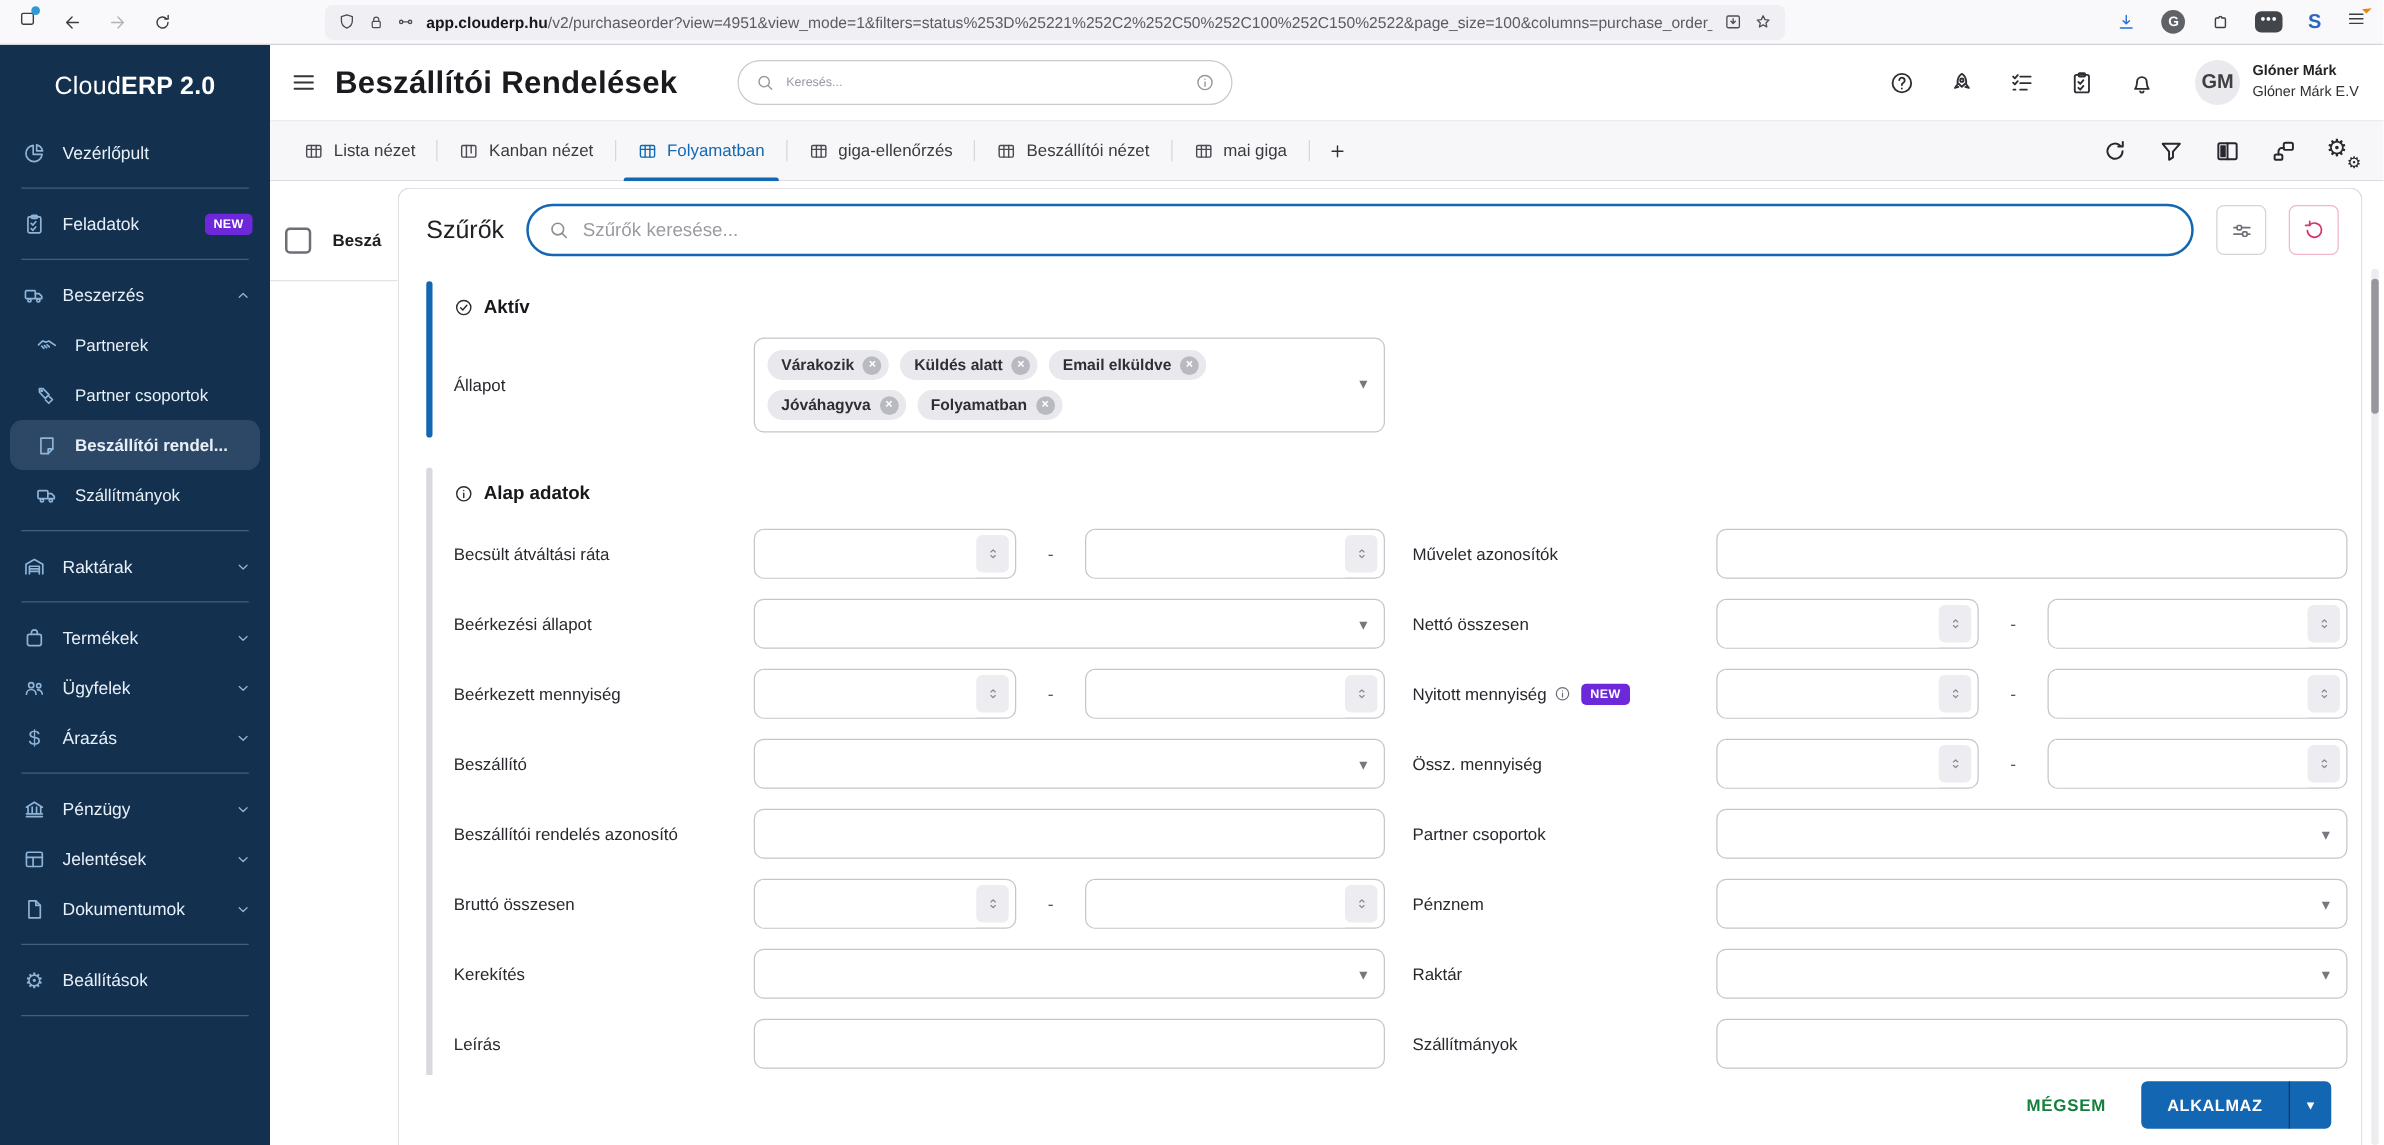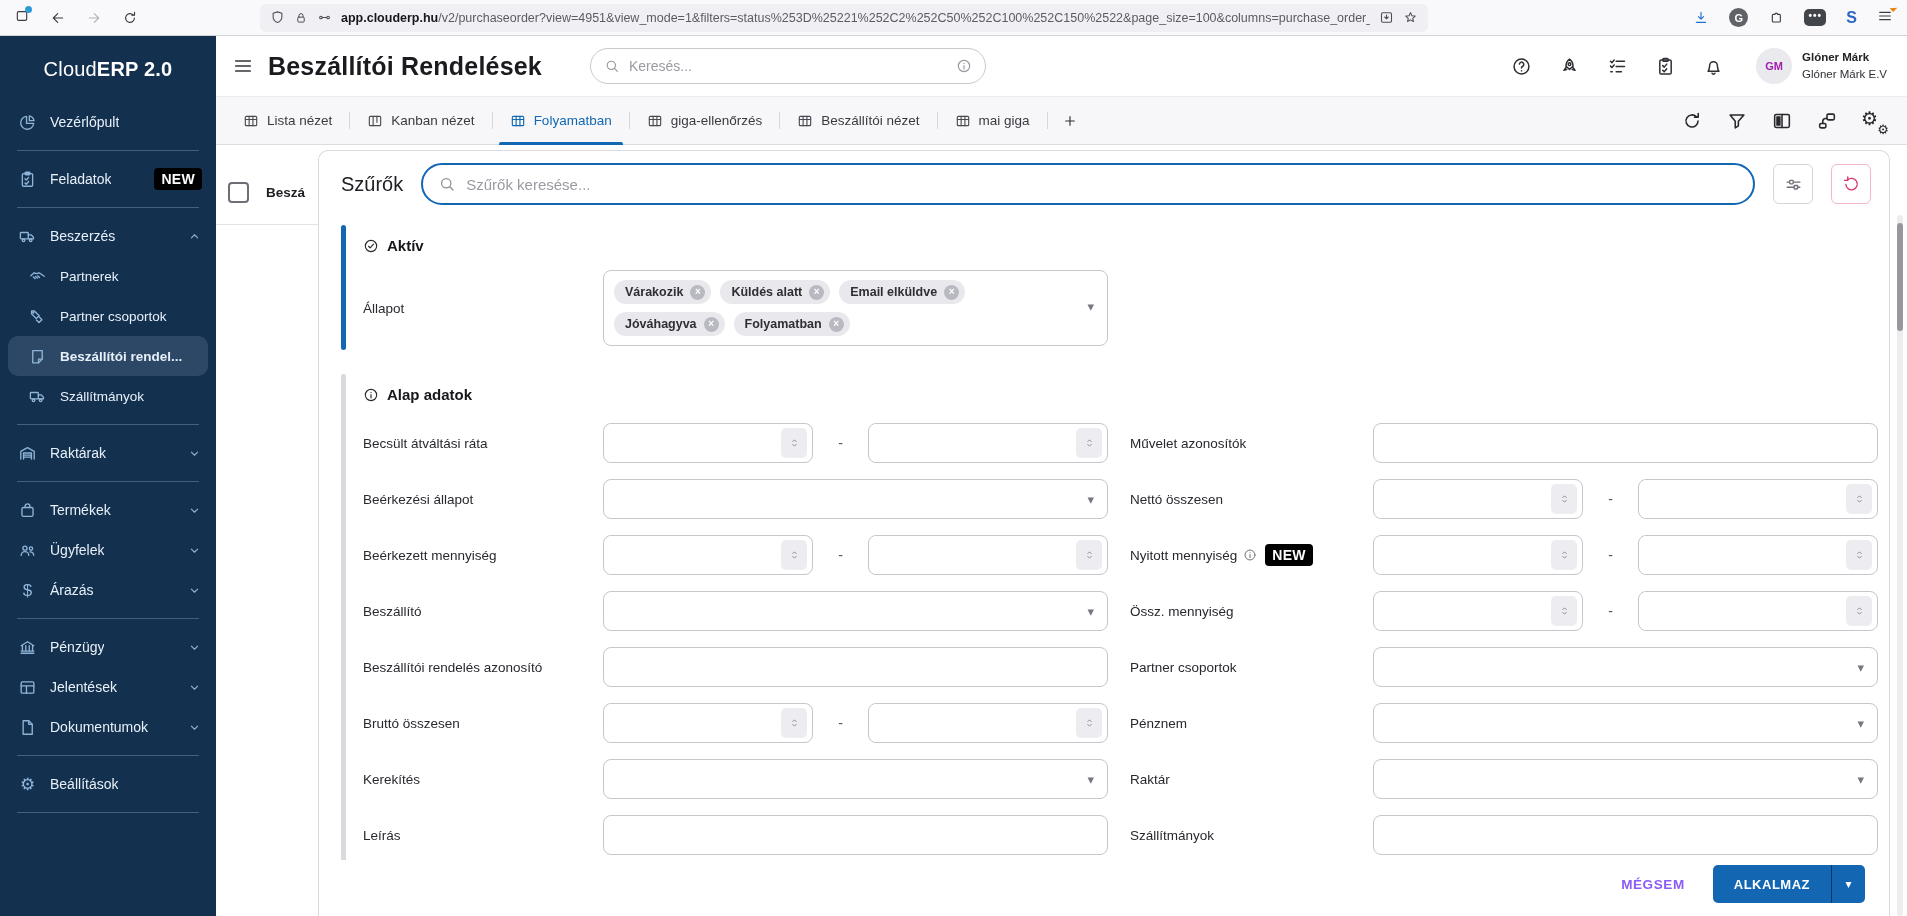--- a/index.html
+++ b/index.html
@@ -38,33 +38,33 @@
   .sidebar { width:216px; background:#13304e; flex:0 0 auto; overflow:hidden; color:#e4eef7; }
   .logo { height:66px; display:flex; align-items:center; justify-content:center; color:#fff; font-size:20px; letter-spacing:.2px; }
   .logo b { font-weight:bold; }
   .s-item { height:40px; display:flex; align-items:center; gap:13px; padding:0 14px 0 18px; font-size:14px; color:#e7f0f8; cursor:default; }
   .s-item .icon { color:#8fb4d8; }
   .s-item.child { padding-left:28px; font-size:13.5px; }
   .s-item.active { background:#2c4866; border-radius:10px; margin:0 8px; padding-left:20px; font-weight:bold; }
   .s-label { white-space:nowrap; overflow:hidden; }
   .s-chev { margin-left:auto; color:#9dbbd8; }
   .s-div { height:1px; background:#40607f; margin:8px 17px; }
-  .new-badge { margin-left:auto; background:#000000; color:#fff; font-size:14px; font-weight:bold; border-radius:4px; padding:3px 7px; letter-spacing:.3px; }
+  .new-badge { margin-left:auto; background:#6d28d9; color:#fff; font-size:10px; font-weight:bold; border-radius:4px; padding:3px 7px; letter-spacing:.3px; }
 
   
   .main { flex:1; display:flex; flex-direction:column; min-width:0; }
   .app-header { height:60px; background:#fff; display:flex; align-items:center; padding:0 20px 0 16px; gap:14px; }
   .hamb { color:#35353b; }
   .page-title { font-size:25px; color:#1b1b1f; white-space:nowrap; letter-spacing:.2px; }
   .hsearch { margin-left:34px; width:396px; height:36px; border:1px solid #c9c9cf; border-radius:18px; display:flex; align-items:center; padding:0 13px; gap:9px; color:#97979f; }
-  .hsearch input { border:none; outline:none; flex:1; font-size:14px; font-family:inherit; background:transparent; color:#333; }
+  .hsearch input { border:none; outline:none; flex:1; font-size:10px; font-family:inherit; background:transparent; color:#333; }
   .hsearch input::placeholder { color:#9a9aa2; }
   .h-icons { margin-left:auto; display:flex; align-items:center; gap:27px; color:#2e2e34; }
   .user { display:flex; align-items:center; gap:10px; margin-left:18px; }
-  .avatar { width:36px; height:36px; border-radius:50%; background:#e9e9ee; color:#a21caf; font-weight:bold; font-size:11px; display:flex; align-items:center; justify-content:center; }
+  .avatar { width:36px; height:36px; border-radius:50%; background:#e9e9ee; color:#404040; font-weight:bold; font-size:16px; display:flex; align-items:center; justify-content:center; }
   .uname { font-size:11.5px; font-weight:bold; color:#222; line-height:1.45; }
   .ucomp { font-size:11.5px; color:#2f2f35; line-height:1.45; }
 
   
   .tab-bar { height:49px; background:#f7f7f9; border-top:1px solid #ececef; border-bottom:1px solid #dcdce1; display:flex; align-items:stretch; padding:0 20px 0 10px; }
   .tab { display:flex; align-items:center; gap:8px; padding:0 17px; font-size:13.5px; color:#3a3a41; position:relative; white-space:nowrap; }
   .tab .icon { color:#4a4a52; }
   .tab.active { color:#1268b2; }
   .tab.active .icon { color:#1268b2; }
   .tab.active::after { content:""; position:absolute; left:6px; right:6px; bottom:-1px; height:3px; background:#1268b2; border-radius:2px 2px 0 0; }
@@ -110,21 +110,21 @@
   .num-ctrl.w1 { width:210px; } .num-ctrl.w2 { width:240px; }
   .num-in { border:none; outline:none; flex:1; min-width:0; height:100%; font-family:inherit; font-size:14px; padding:0 6px; }
   .spin { width:26px; height:30px; background:#ededf1; border-radius:5px; display:flex; align-items:center; justify-content:center; color:#85858d; }
   .spin .icon { width:13px; height:20px; }
   .chips-ctrl { position:relative; width:100%; min-height:66px; border:1px solid #c6c6cc; border-radius:8px; background:#fff; display:flex; flex-wrap:wrap; align-items:center; gap:8px 9px; padding:9px 24px 9px 10px; }
   .chips-caret { position:absolute; right:13px; top:28px; font-size:13px; color:#77777f; }
   .chip { background:#e9e9ed; border-radius:12px; height:24px; display:flex; align-items:center; gap:7px; padding:0 6px 0 11px; font-size:12.5px; font-weight:bold; color:#2e2e34; }
   .chip-x { width:15px; height:15px; border-radius:50%; background:#b9b9c2; color:#fff; font-size:10px; display:flex; align-items:center; justify-content:center; line-height:1; }
 
   .panel-footer { height:56px; display:flex; align-items:center; justify-content:flex-end; gap:28px; padding:0 24px 8px; }
-  .cancel-btn { color:#8b5cf6; font-size:13.5px; font-weight:bold; letter-spacing:.6px; background:none; border:none; font-family:inherit; }
+  .cancel-btn { color:#15803d; font-size:13.5px; font-weight:bold; letter-spacing:.6px; background:none; border:none; font-family:inherit; }
   .apply-btn { display:flex; align-items:stretch; background:#1266b2; border-radius:5px; overflow:hidden; height:38px; color:#fff; }
   .apply-main { display:flex; align-items:center; padding:0 21px; font-size:13px; font-weight:bold; letter-spacing:.5px; }
   .apply-caret { width:34px; display:flex; align-items:center; justify-content:center; border-left:1px solid rgba(10,30,50,.65); font-size:12px; }
 
   .v-scrollbar { position:absolute; right:4px; top:70px; bottom:0; width:6px; background:#ededef; border-radius:3px; }
   .v-thumb { position:absolute; top:8px; left:0; width:6px; height:108px; background:#97979d; border-radius:3px; }
 </style>
 </head>
 <body>
 

